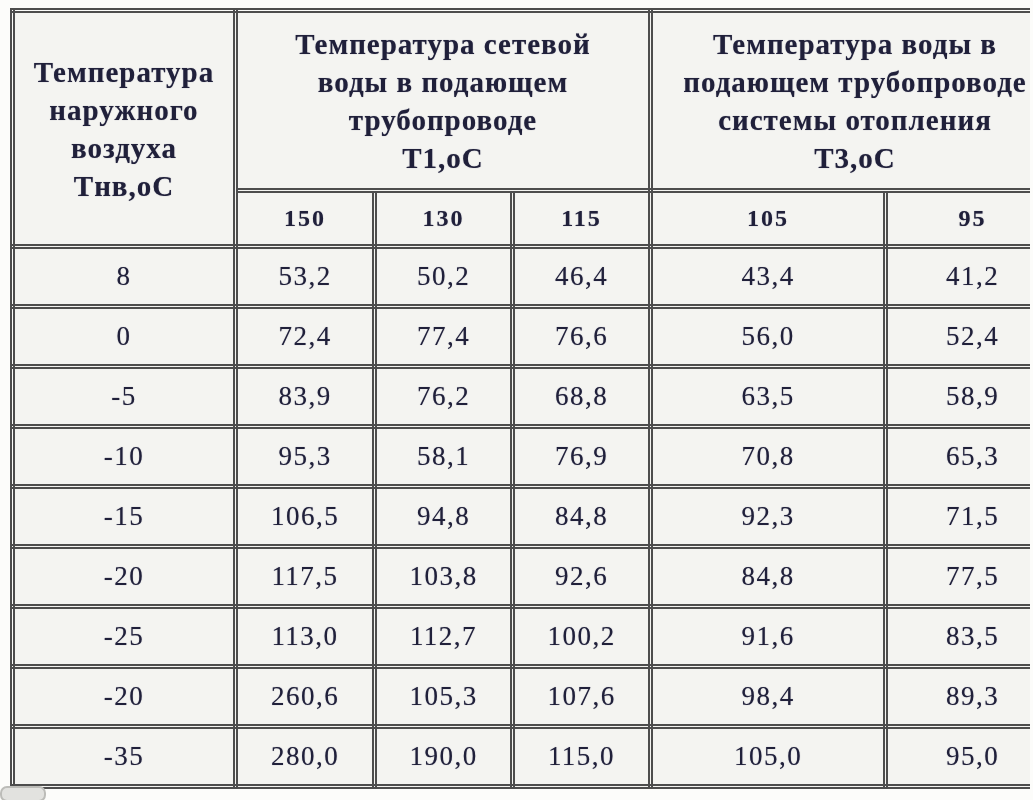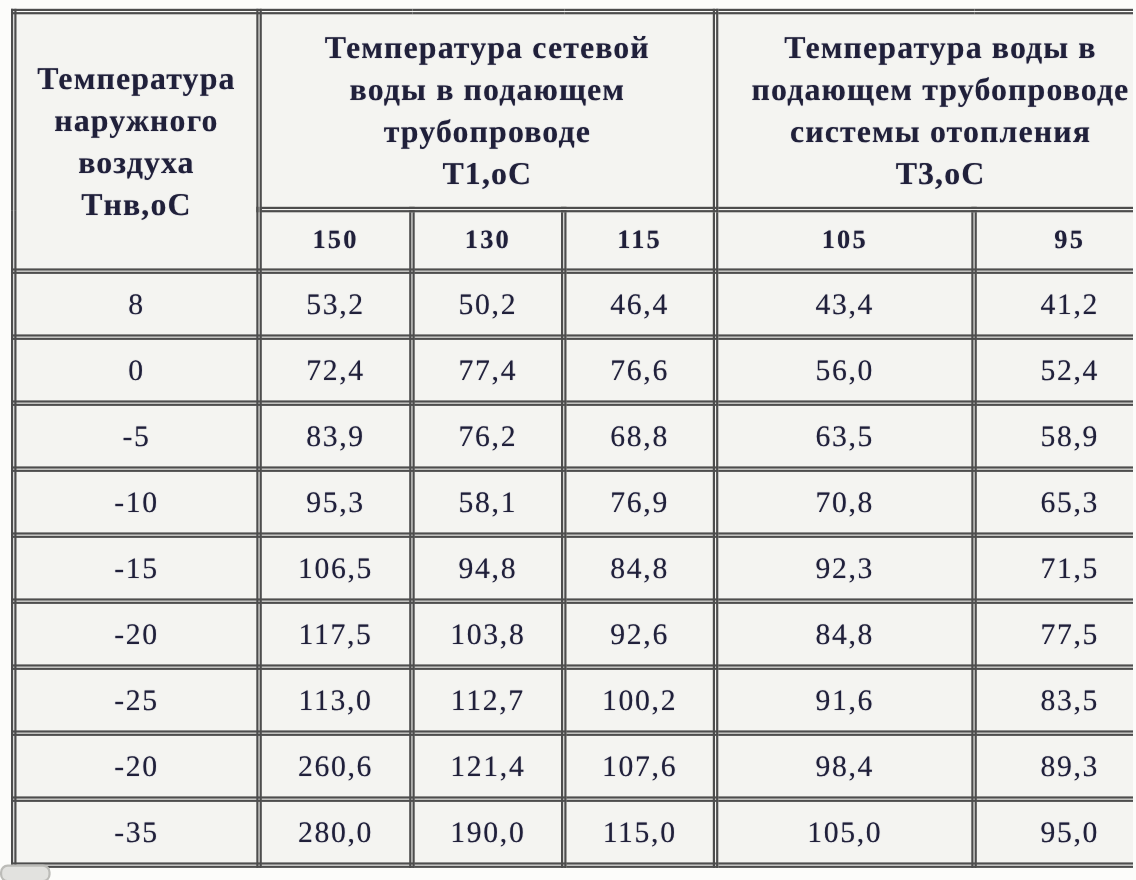--- a/index.html
+++ b/index.html
@@ -154,21 +154,21 @@
           <td>-25</td>
           <td>113,0</td>
           <td>112,7</td>
           <td>100,2</td>
           <td>91,6</td>
           <td>83,5</td>
         </tr>
         <tr>
           <td>-20</td>
           <td>260,6</td>
-          <td>121,4</td>
+          <td>105,3</td>
           <td>107,6</td>
           <td>98,4</td>
           <td>89,3</td>
         </tr>
         <tr>
           <td>-35</td>
           <td>280,0</td>
           <td>190,0</td>
           <td>115,0</td>
           <td>105,0</td>

